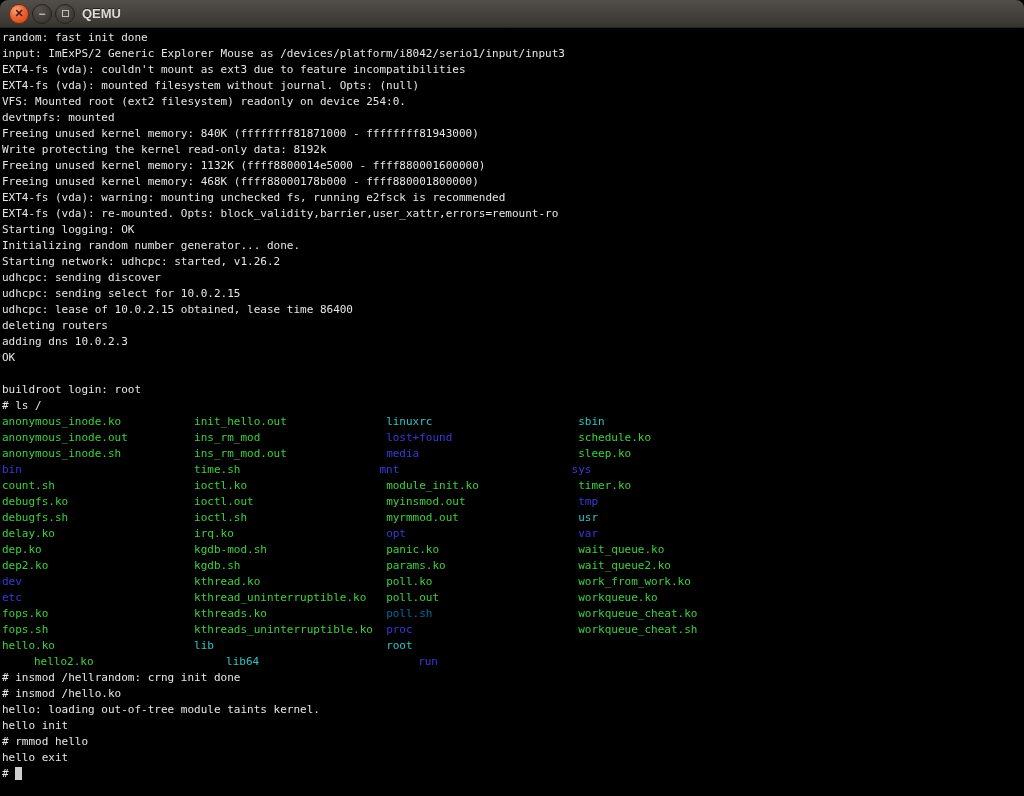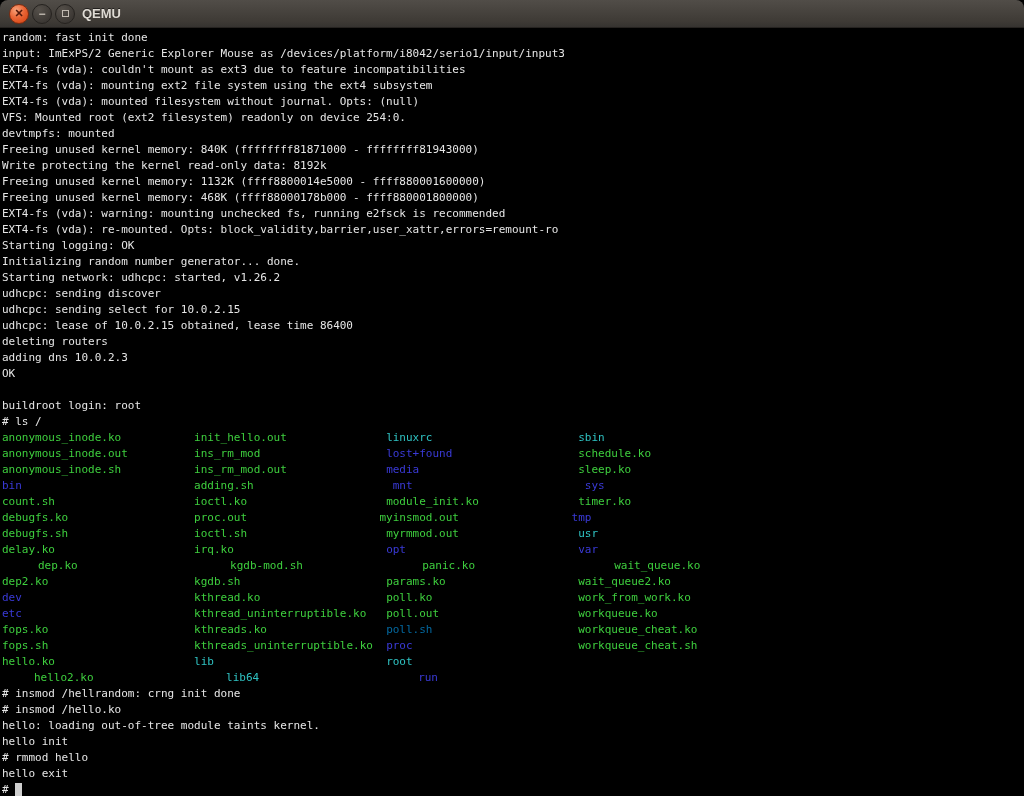--- a/index.html
+++ b/index.html
@@ -77,21 +77,20 @@
       <span class="boxglyph"></span>
     </div>
     <div class="title">QEMU</div>
   </div>
 
   <div class="screen">
     <div id="terminal-output">
         <div class="line"><span>random: fast init done</span></div>
         <div class="line"><span>input: ImExPS/2 Generic Explorer Mouse as /devices/platform/i8042/serio1/input/input3</span></div>
         <div class="line"><span>EXT4-fs (vda): couldn't mount as ext3 due to feature incompatibilities</span></div>
-        <div class="line"><span>EXT4-fs (vda): mounting ext2 file system using the ext4 subsystem</span></div>
         <div class="line"><span>EXT4-fs (vda): mounted filesystem without journal. Opts: (null)</span></div>
         <div class="line"><span>VFS: Mounted root (ext2 filesystem) readonly on device 254:0.</span></div>
         <div class="line"><span>devtmpfs: mounted</span></div>
         <div class="line"><span>Freeing unused kernel memory: 840K (ffffffff81871000 - ffffffff81943000)</span></div>
         <div class="line"><span>Write protecting the kernel read-only data: 8192k</span></div>
         <div class="line"><span>Freeing unused kernel memory: 1132K (ffff8800014e5000 - ffff880001600000)</span></div>
         <div class="line"><span>Freeing unused kernel memory: 468K (ffff88000178b000 - ffff880001800000)</span></div>
         <div class="line"><span>EXT4-fs (vda): warning: mounting unchecked fs, running e2fsck is recommended</span></div>
         <div class="line"><span>EXT4-fs (vda): re-mounted. Opts: block_validity,barrier,user_xattr,errors=remount-ro</span></div>
         <div class="line"><span>Starting logging: OK</span></div>
@@ -102,26 +101,26 @@
         <div class="line"><span>udhcpc: lease of 10.0.2.15 obtained, lease time 86400</span></div>
         <div class="line"><span>deleting routers</span></div>
         <div class="line"><span>adding dns 10.0.2.3</span></div>
         <div class="line"><span>OK</span></div>
         <div class="line"><span></span></div>
         <div class="line"><span>buildroot login: root</span></div>
         <div class="line"><span># ls /</span></div>
         <div class="line"><span style="color: rgb(62, 207, 62);">anonymous_inode.ko           </span><span style="color: rgb(62, 207, 62);">init_hello.out               </span><span style="color: rgb(47, 195, 195);">linuxrc                      </span><span style="color: rgb(47, 195, 195);">sbin</span></div>
         <div class="line"><span style="color: rgb(62, 207, 62);">anonymous_inode.out          </span><span style="color: rgb(62, 207, 62);">ins_rm_mod                   </span><span style="color: rgb(58, 58, 216);">lost+found                   </span><span style="color: rgb(62, 207, 62);">schedule.ko</span></div>
         <div class="line"><span style="color: rgb(62, 207, 62);">anonymous_inode.sh           </span><span style="color: rgb(62, 207, 62);">ins_rm_mod.out               </span><span style="color: rgb(58, 58, 216);">media                        </span><span style="color: rgb(62, 207, 62);">sleep.ko</span></div>
-        <div class="line"><span style="color: rgb(58, 58, 216);">bin                          </span><span style="color: rgb(62, 207, 62);">adding.sh                     </span><span style="color: rgb(58, 58, 216);">mnt                          </span><span style="color: rgb(58, 58, 216);">sys</span></div>
+        <div class="line"><span style="color: rgb(58, 58, 216);">bin                          </span><span style="color: rgb(62, 207, 62);">time.sh                     </span><span style="color: rgb(58, 58, 216);">mnt                          </span><span style="color: rgb(58, 58, 216);">sys</span></div>
         <div class="line"><span style="color: rgb(62, 207, 62);">count.sh                     </span><span style="color: rgb(62, 207, 62);">ioctl.ko                     </span><span style="color: rgb(62, 207, 62);">module_init.ko               </span><span style="color: rgb(62, 207, 62);">timer.ko</span></div>
-        <div class="line"><span style="color: rgb(62, 207, 62);">debugfs.ko                   </span><span style="color: rgb(62, 207, 62);">proc.out                    </span><span style="color: rgb(62, 207, 62);">myinsmod.out                 </span><span style="color: rgb(58, 58, 216);">tmp</span></div>
+        <div class="line"><span style="color: rgb(62, 207, 62);">debugfs.ko                   </span><span style="color: rgb(62, 207, 62);">ioctl.out                    </span><span style="color: rgb(62, 207, 62);">myinsmod.out                 </span><span style="color: rgb(58, 58, 216);">tmp</span></div>
         <div class="line"><span style="color: rgb(62, 207, 62);">debugfs.sh                   </span><span style="color: rgb(62, 207, 62);">ioctl.sh                     </span><span style="color: rgb(62, 207, 62);">myrmmod.out                  </span><span style="color: rgb(47, 195, 195);">usr</span></div>
         <div class="line"><span style="color: rgb(62, 207, 62);">delay.ko                     </span><span style="color: rgb(62, 207, 62);">irq.ko                       </span><span style="color: rgb(58, 58, 216);">opt                          </span><span style="color: rgb(58, 58, 216);">var</span></div>
-        <div class="line"><span style="color: rgb(62, 207, 62); margin-left: 36px;">dep.ko                       </span><span style="color: rgb(62, 207, 62);">kgdb-mod.sh                  </span><span style="color: rgb(62, 207, 62);">panic.ko                     </span><span style="color: rgb(62, 207, 62);">wait_queue.ko</span></div>
+        <div class="line"><span style="color: rgb(62, 207, 62);">dep.ko                       </span><span style="color: rgb(62, 207, 62);">kgdb-mod.sh                  </span><span style="color: rgb(62, 207, 62);">panic.ko                     </span><span style="color: rgb(62, 207, 62);">wait_queue.ko</span></div>
         <div class="line"><span style="color: rgb(62, 207, 62);">dep2.ko                      </span><span style="color: rgb(62, 207, 62);">kgdb.sh                      </span><span style="color: rgb(62, 207, 62);">params.ko                    </span><span style="color: rgb(62, 207, 62);">wait_queue2.ko</span></div>
         <div class="line"><span style="color: rgb(58, 58, 216);">dev                          </span><span style="color: rgb(62, 207, 62);">kthread.ko                   </span><span style="color: rgb(62, 207, 62);">poll.ko                      </span><span style="color: rgb(62, 207, 62);">work_from_work.ko</span></div>
         <div class="line"><span style="color: rgb(58, 58, 216);">etc                          </span><span style="color: rgb(62, 207, 62);">kthread_uninterruptible.ko   </span><span style="color: rgb(62, 207, 62);">poll.out                     </span><span style="color: rgb(62, 207, 62);">workqueue.ko</span></div>
         <div class="line"><span style="color: rgb(62, 207, 62);">fops.ko                      </span><span style="color: rgb(62, 207, 62);">kthreads.ko                  </span><span style="color: #0369a1;">poll.sh                      </span><span style="color: rgb(62, 207, 62);">workqueue_cheat.ko</span></div>
         <div class="line"><span style="color: rgb(62, 207, 62);">fops.sh                      </span><span style="color: rgb(62, 207, 62);">kthreads_uninterruptible.ko  </span><span style="color: rgb(58, 58, 216);">proc                         </span><span style="color: rgb(62, 207, 62);">workqueue_cheat.sh</span></div>
         <div class="line"><span style="color: rgb(62, 207, 62);">hello.ko                     </span><span style="color: rgb(47, 195, 195);">lib                          </span><span style="color: rgb(47, 195, 195);">root</span></div>
         <div class="line"><span style="color: rgb(62, 207, 62); margin-left: 32px;">hello2.ko                    </span><span style="color: rgb(47, 195, 195);">lib64                        </span><span style="color: rgb(58, 58, 216);">run</span></div>
         <div class="line"><span># insmod /hellrandom: crng init done</span></div>
         <div class="line"><span># insmod /hello.ko</span></div>
         <div class="line"><span>hello: loading out-of-tree module taints kernel.</span></div>

